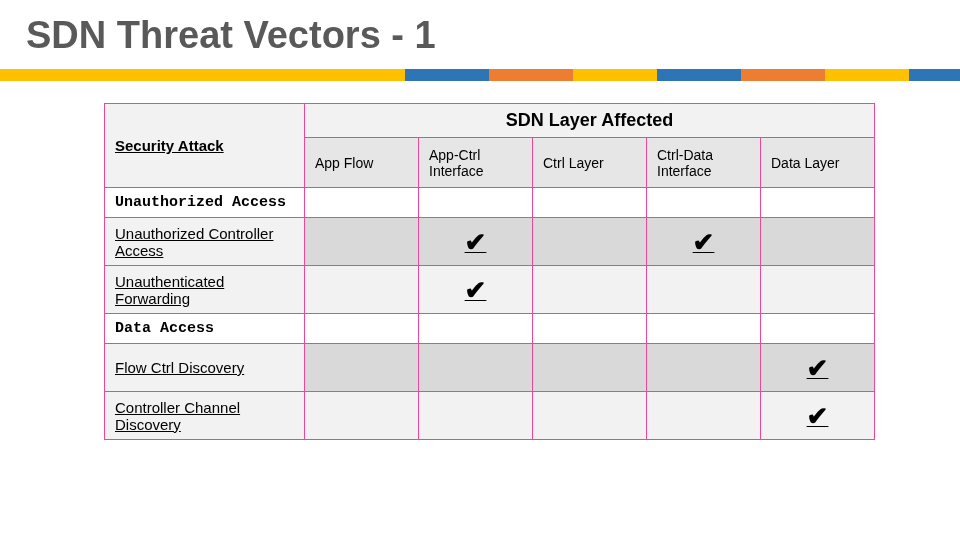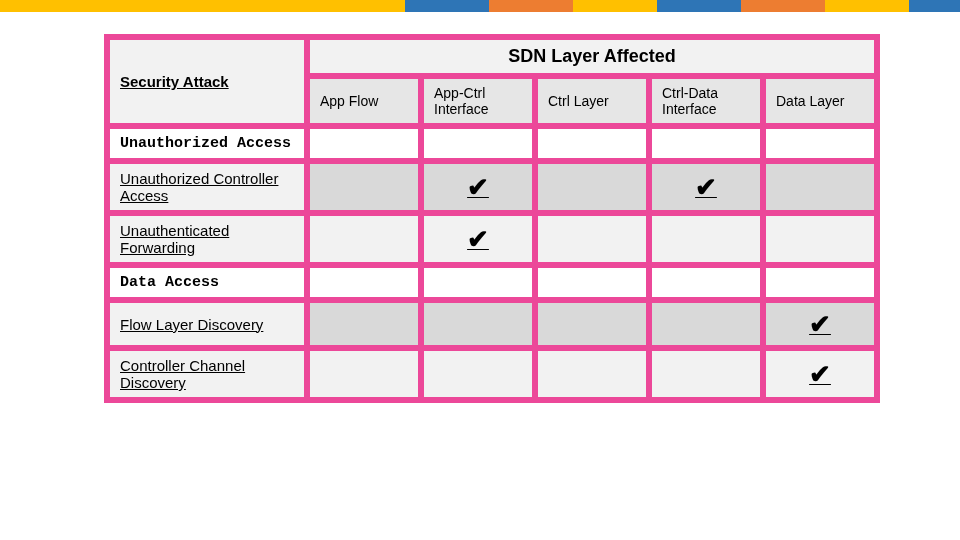--- a/index.html
+++ b/index.html
@@ -19,21 +19,21 @@
   .seg.orange { background: #ed7d31; }
 
   .table-wrap { padding: 22px 26px 0 104px; }
   table.threat {
     border-collapse: collapse;
     width: 770px;
     table-layout: fixed;
     font-size: 15px;
   }
   table.threat th, table.threat td {
-    border: 6px solid #ec4899;
+    border: 1px solid #ec4899;
     vertical-align: middle;
     padding: 6px 10px;
   }
   col.attack { width: 200px; }
   col.layer  { width: 114px; }
 
   th.group {
     background: #f2f2f2;
     text-align: center;
     font-weight: 700;
@@ -75,20 +75,21 @@
     font-weight: 400;
     text-align: left;
   }
   td.cell { text-align: center; }
   .check { font-size: 26px; font-weight: 900; color: #000; line-height: 1; }
 </style>
 </head>
 <body>
 
 <div class="slide">
+  <h1 class="title">SDN Threat Vectors - 1</h1>
   <div class="band" id="band">
       <div class="seg yellow" style="width: 405px;"></div>
       <div class="seg blue" style="width: 84px;"></div>
       <div class="seg orange" style="width: 84px;"></div>
       <div class="seg yellow" style="width: 84px;"></div>
       <div class="seg blue" style="width: 84px;"></div>
       <div class="seg orange" style="width: 84px;"></div>
       <div class="seg yellow" style="width: 84px;"></div>
       <div class="seg blue" style="width: 51px;"></div>
     </div>
@@ -143,21 +144,21 @@
           </tr>
           <tr class="section-row">
             <td class="section">Data Access</td>
             <td class="blank"></td>
             <td class="blank"></td>
             <td class="blank"></td>
             <td class="blank"></td>
             <td class="blank"></td>
           </tr>
           <tr class="data-row">
-            <td class="rowhdr">Flow Layer Discovery</td>
+            <td class="rowhdr">Flow Ctrl Discovery</td>
             <td class="cell" style="background: rgb(217, 217, 217);"></td>
             <td class="cell" style="background: rgb(217, 217, 217);"></td>
             <td class="cell" style="background: rgb(217, 217, 217);"></td>
             <td class="cell" style="background: rgb(217, 217, 217);"></td>
             <td class="cell" style="background: rgb(217, 217, 217);"><span class="check">✔</span></td>
           </tr>
           <tr class="data-row">
             <td class="rowhdr">Controller Channel Discovery</td>
             <td class="cell" style="background: rgb(242, 242, 242);"></td>
             <td class="cell" style="background: rgb(242, 242, 242);"></td>

